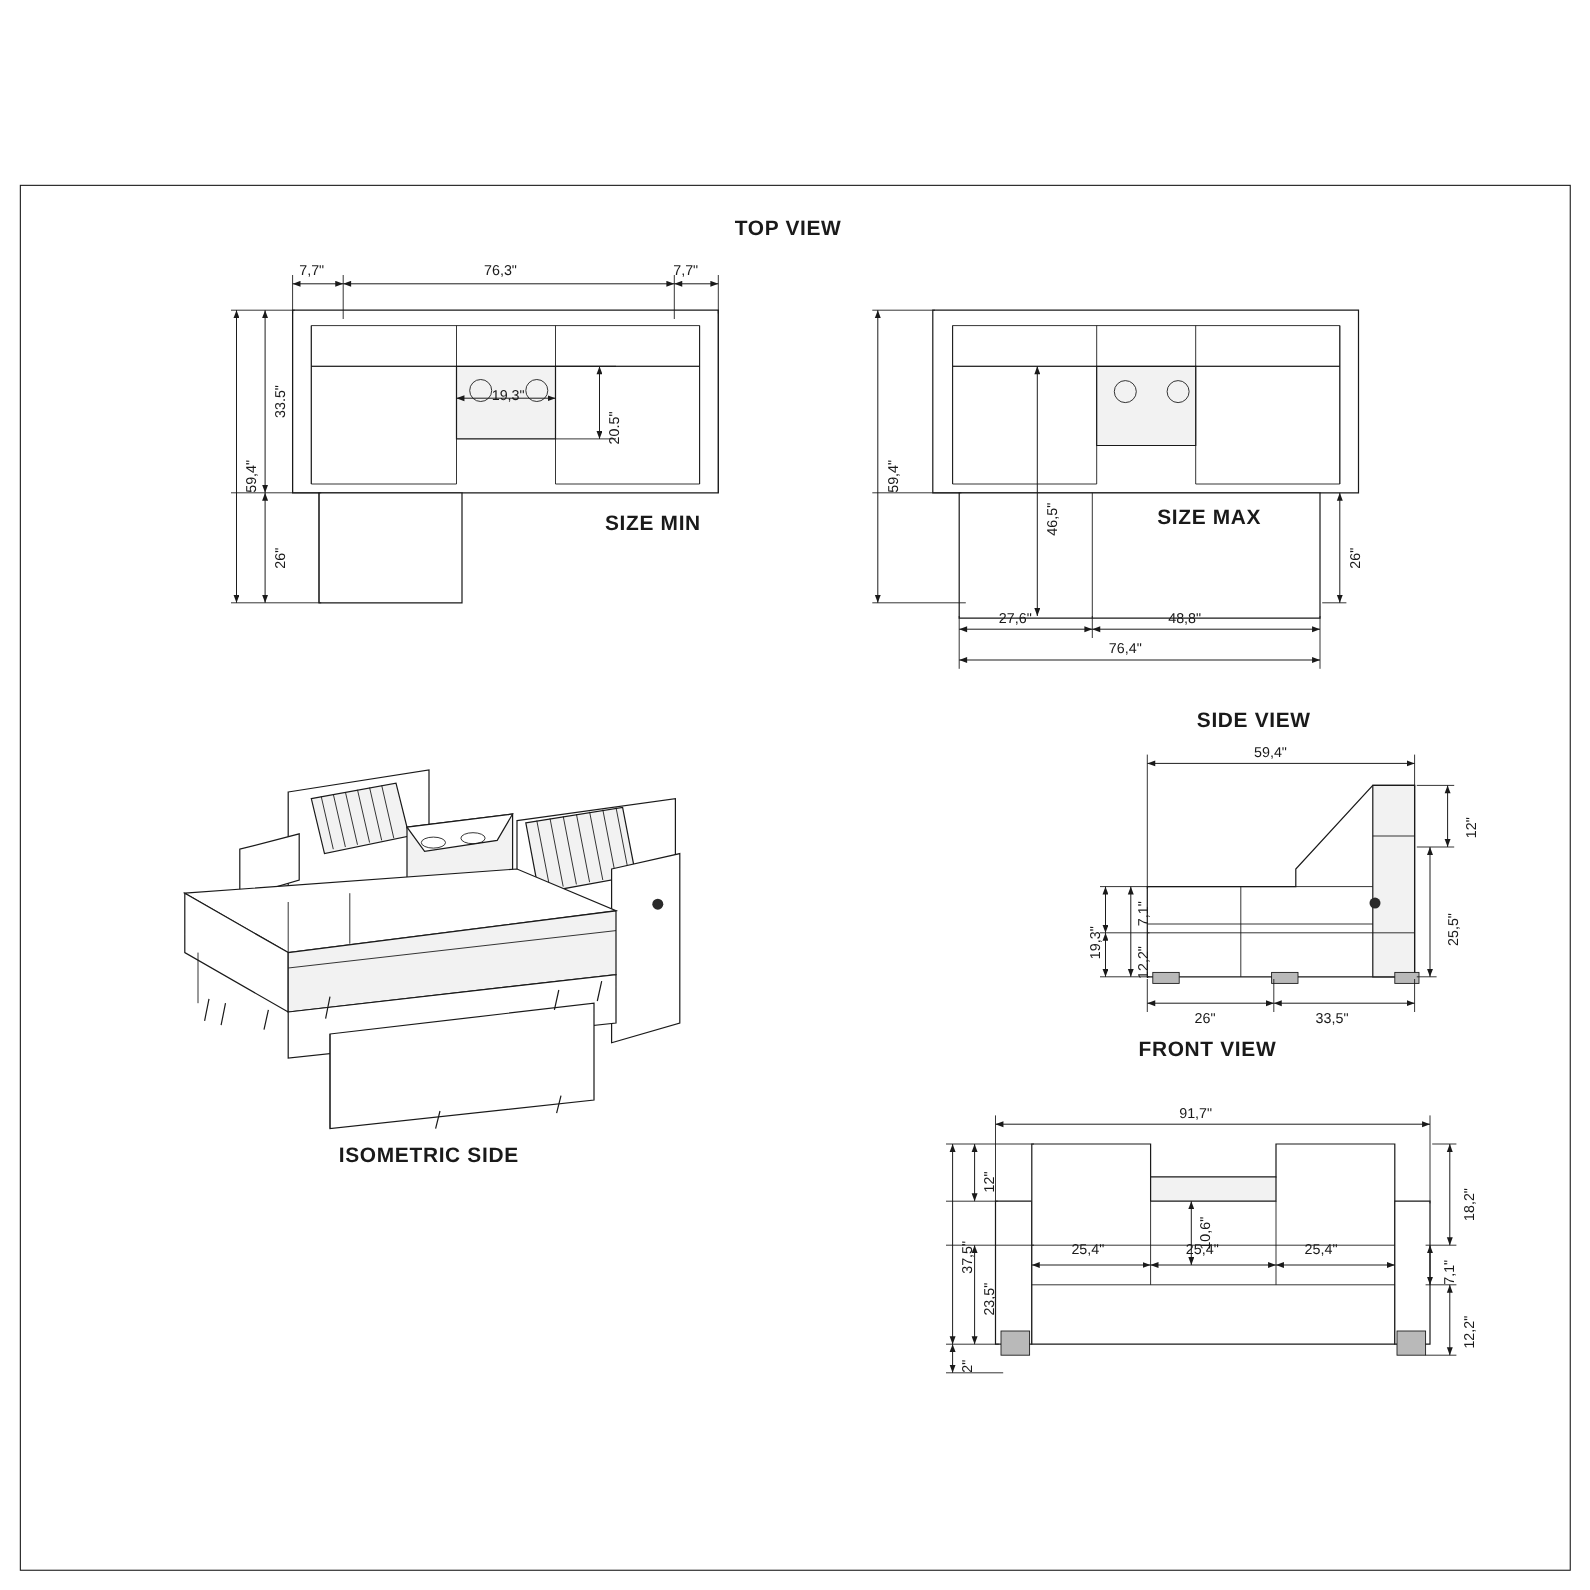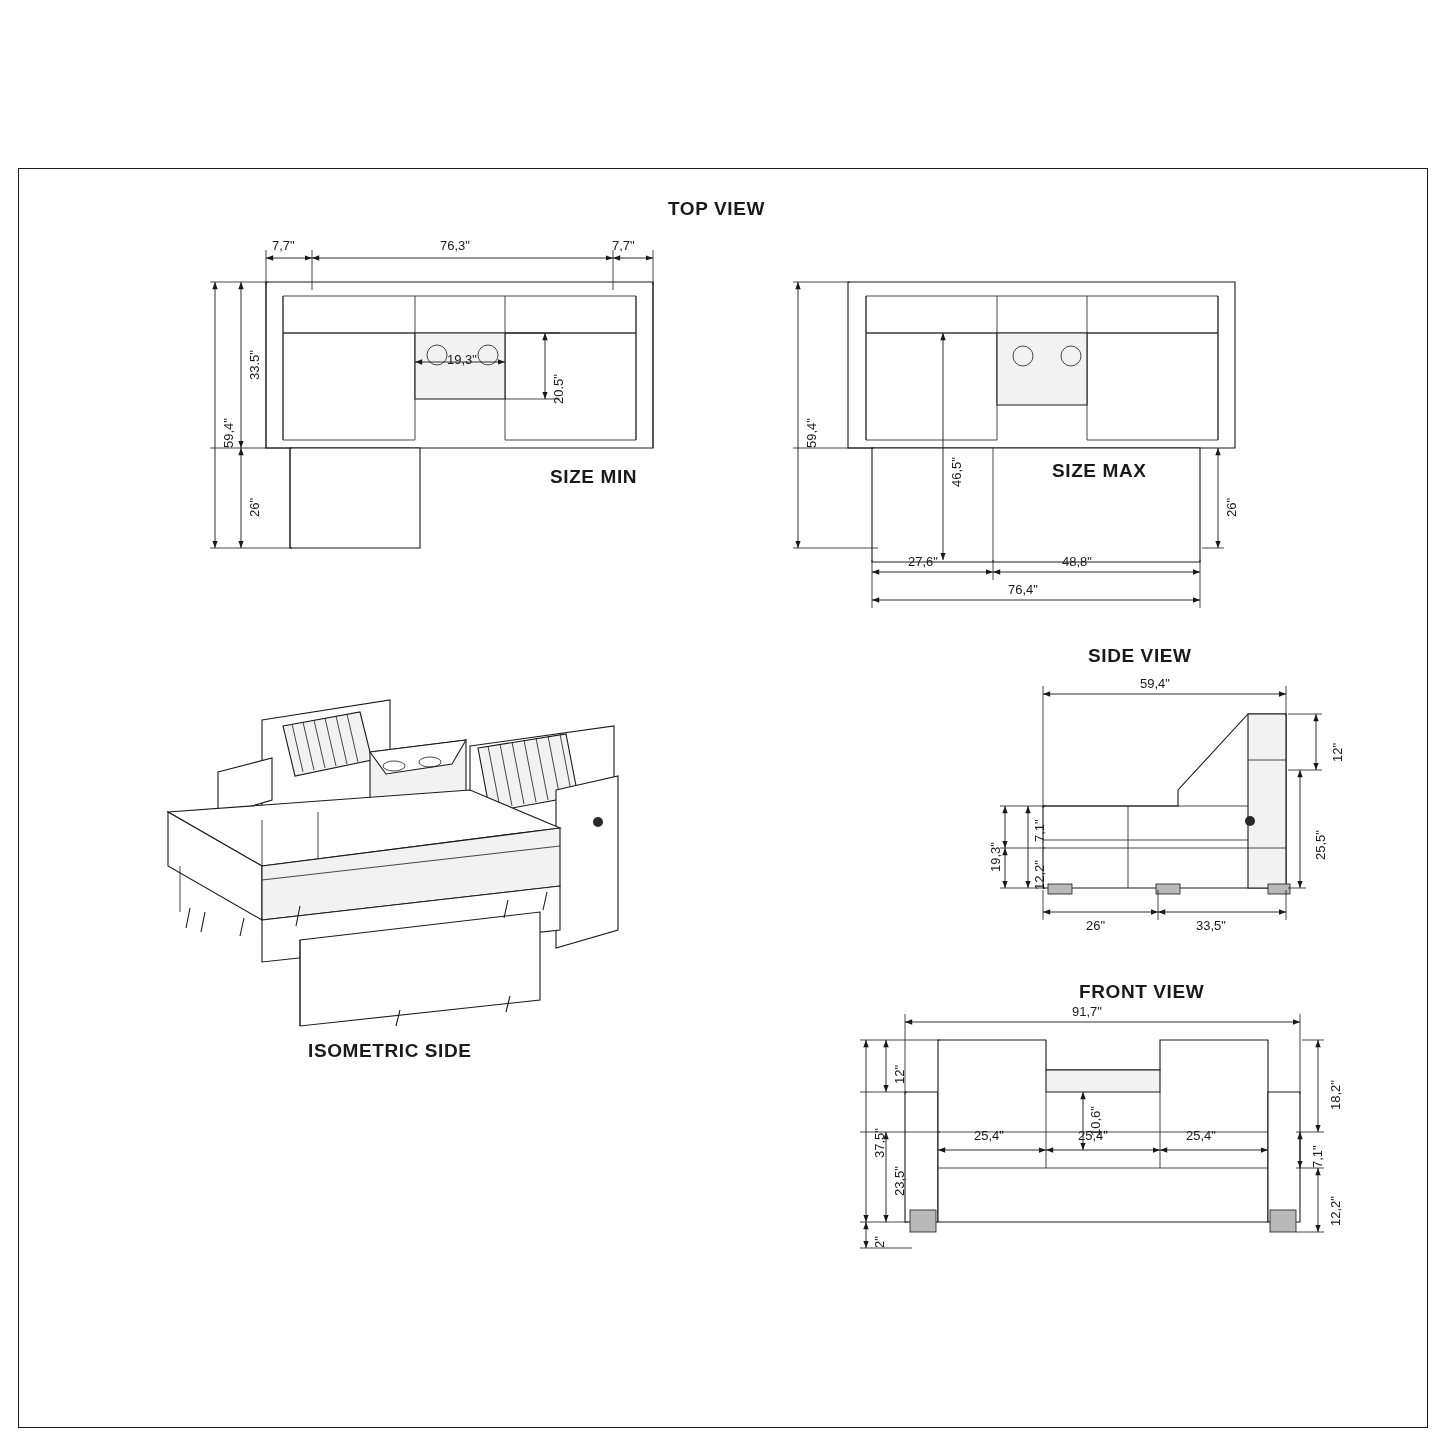--- a/index.html
+++ b/index.html
@@ -203,21 +203,21 @@
       <path class="thin" d="M262,880 L560,846"></path>
 
       <path class="ln" d="M190,908 L186,928 M205,912 L201,932 M244,918 L240,936"></path>
       <path class="ln" d="M300,906 L296,926 M508,900 L504,918 M547,892 L543,910"></path>
       <path class="ln" d="M400,1010 L396,1026 M510,996 L506,1012"></path>
     </g>
   </svg>
 
   <div class="vtitle" style="left:668px;top:198px;">TOP VIEW</div>
   <div class="vtitle" style="left:1088px;top:645px;">SIDE VIEW</div>
-  <div class="vtitle" style="left:1035px;top:981px;margin-left:44px;">FRONT VIEW</div>
+  <div class="vtitle" style="left:1035px;top:944px;">FRONT VIEW</div>
   <div class="vtitle" style="left:308px;top:1040px;">ISOMETRIC SIDE</div>
 
   <div class="vtitle" style="left:510px;top:466px;margin-left:40px;">SIZE MIN</div>
   <div class="vtitle" style="left:1052px;top:460px;">SIZE MAX</div>
 
   <div class="lbl" style="left:272px;top:238px;">7,7"</div>
   <div class="lbl" style="left:440px;top:238px;">76,3"</div>
   <div class="lbl" style="left:612px;top:238px;">7,7"</div>
   <div class="lbl v" style="left:247px;top:380px;transform:rotate(-90deg);">33.5"</div>
   <div class="lbl v" style="left:221px;top:448px;transform:rotate(-90deg);">59,4"</div>

